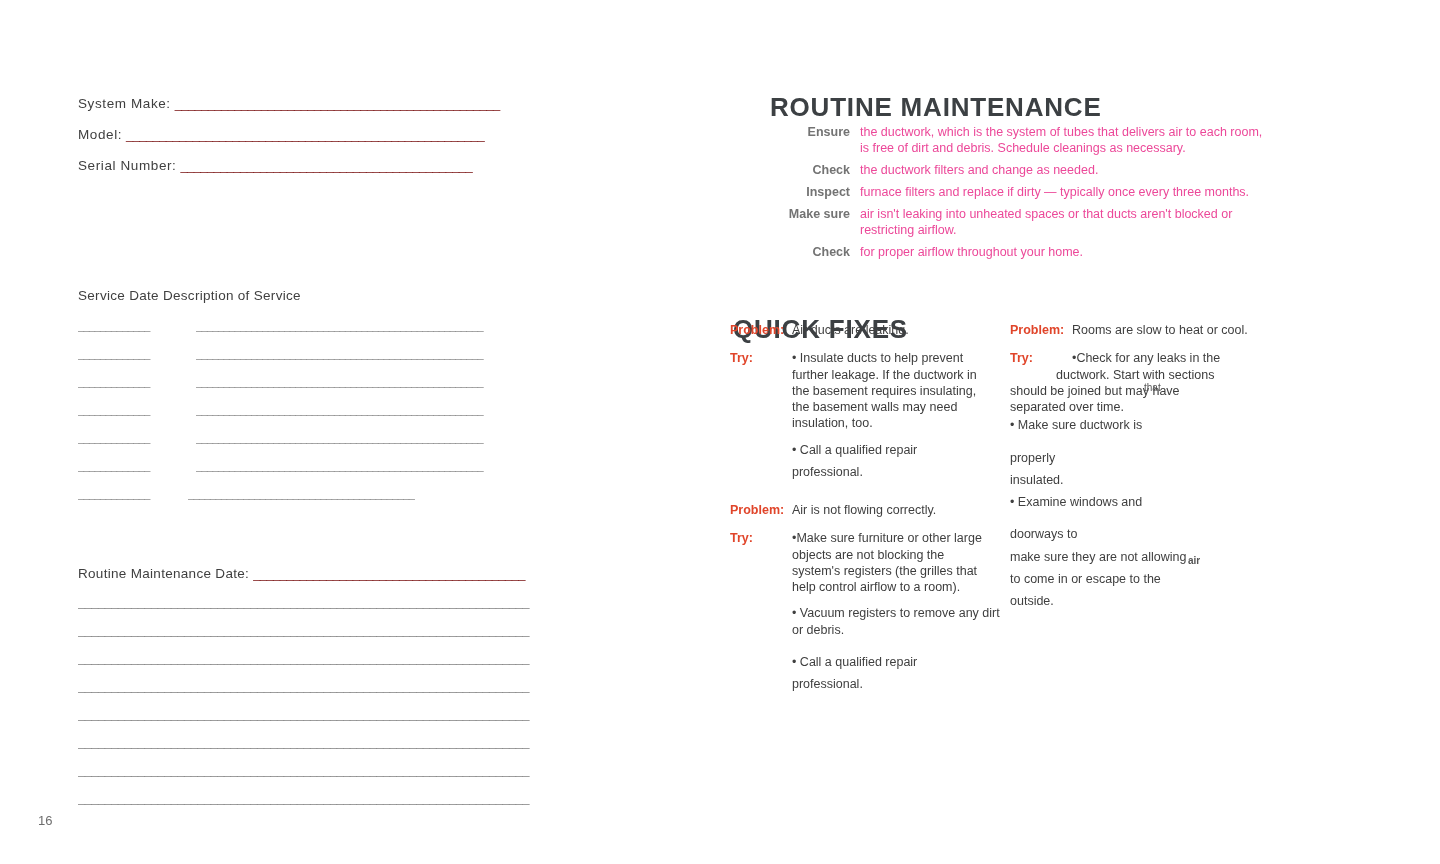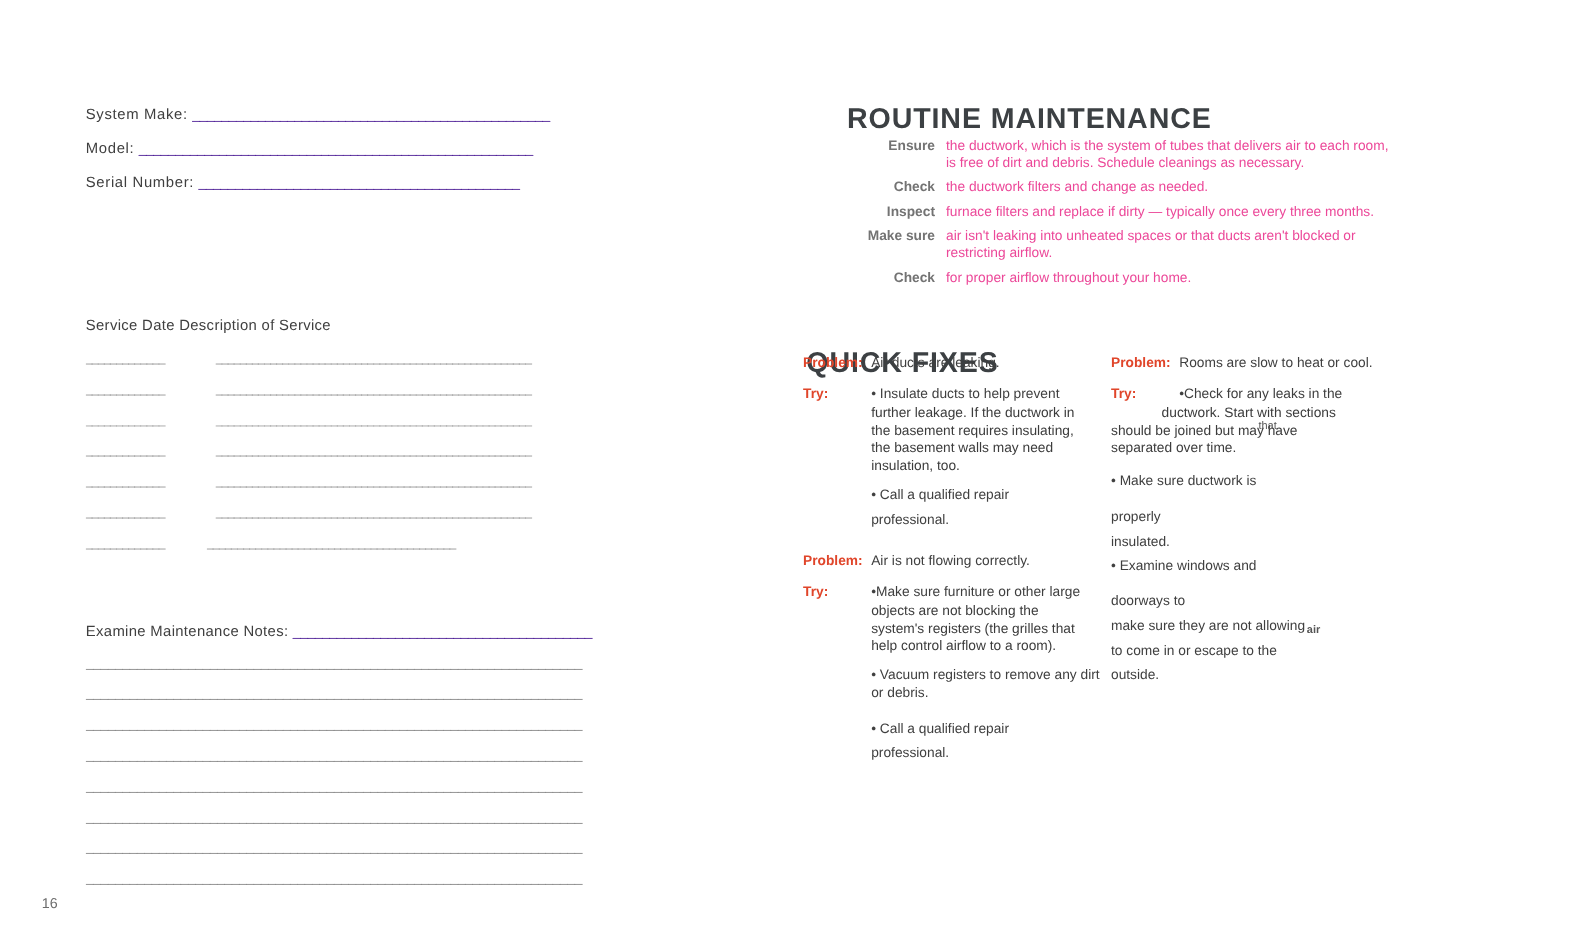--- a/index.html
+++ b/index.html
@@ -32,21 +32,21 @@
     color: #3f3f3f;
     letter-spacing: .2px;
     margin-bottom: 16px;
     white-space: nowrap;
     overflow: hidden;
   }
   .field-label {
     letter-spacing: .6px;
   }
   .rule {
-    color: #4c1d95;
+    color: #7f1d1d;
     letter-spacing: -0.6px;
     font-size: 13px;
   }
   .service-head {
     position: absolute;
     left: 78px;
     top: 288px;
     font-size: 13.5px;
     color: #3f3f3f;
     letter-spacing: .3px;
@@ -210,21 +210,21 @@
       <span class="seg2">____________________________________________________</span>
     </div>
     <div class="srow last">
       <span class="seg1">_____________</span>
       <span class="seg2">_________________________________________</span>
     </div>
   </div>
 
   <div class="notes-block">
     <div class="notes-first">
-      <span>Examine Maintenance Notes:</span>
+      <span>Routine Maintenance Date:</span>
       <span class="rule">_________________________________________</span>
     </div>
     <div class="notes-line">____________________________________________________________________</div>
     <div class="notes-line">____________________________________________________________________</div>
     <div class="notes-line">____________________________________________________________________</div>
     <div class="notes-line">____________________________________________________________________</div>
     <div class="notes-line">____________________________________________________________________</div>
     <div class="notes-line">____________________________________________________________________</div>
     <div class="notes-line">____________________________________________________________________</div>
     <div class="notes-line">____________________________________________________________________</div>
@@ -312,21 +312,21 @@
       <div class="qf-row" style="margin-top:12px">
         <span class="lbl try">Try:</span>
         <span class="val">•Check for any leaks in the</span>
       </div>
       <div style="margin-left:46px; position:relative;">
         <div>  ductwork. Start with sections</div>
         <span class="float-word" style="left:88px; top:14px;">that</span>
         <div style="margin-left:-46px">
           <div>should be joined but may have</div>
           <div>separated over time.</div>
-          <div class="bul" style="margin-top:14px">• Make sure ductwork is</div>
+          <div class="bul" style="margin-top:2px">• Make sure ductwork is</div>
           <div class="gap"></div>
           <div class="bul">properly</div>
           <div class="bul">insulated.</div>
           <div class="bul">• Examine windows and</div>
           <div class="gap"></div>
           <div class="bul">doorways to</div>
           <div class="bul" style="position:relative">
             <span> make sure they are not allowing</span>
             <span class="float-word" style="left:178px; top:5px;font-weight:bold;">air</span>
           </div>

